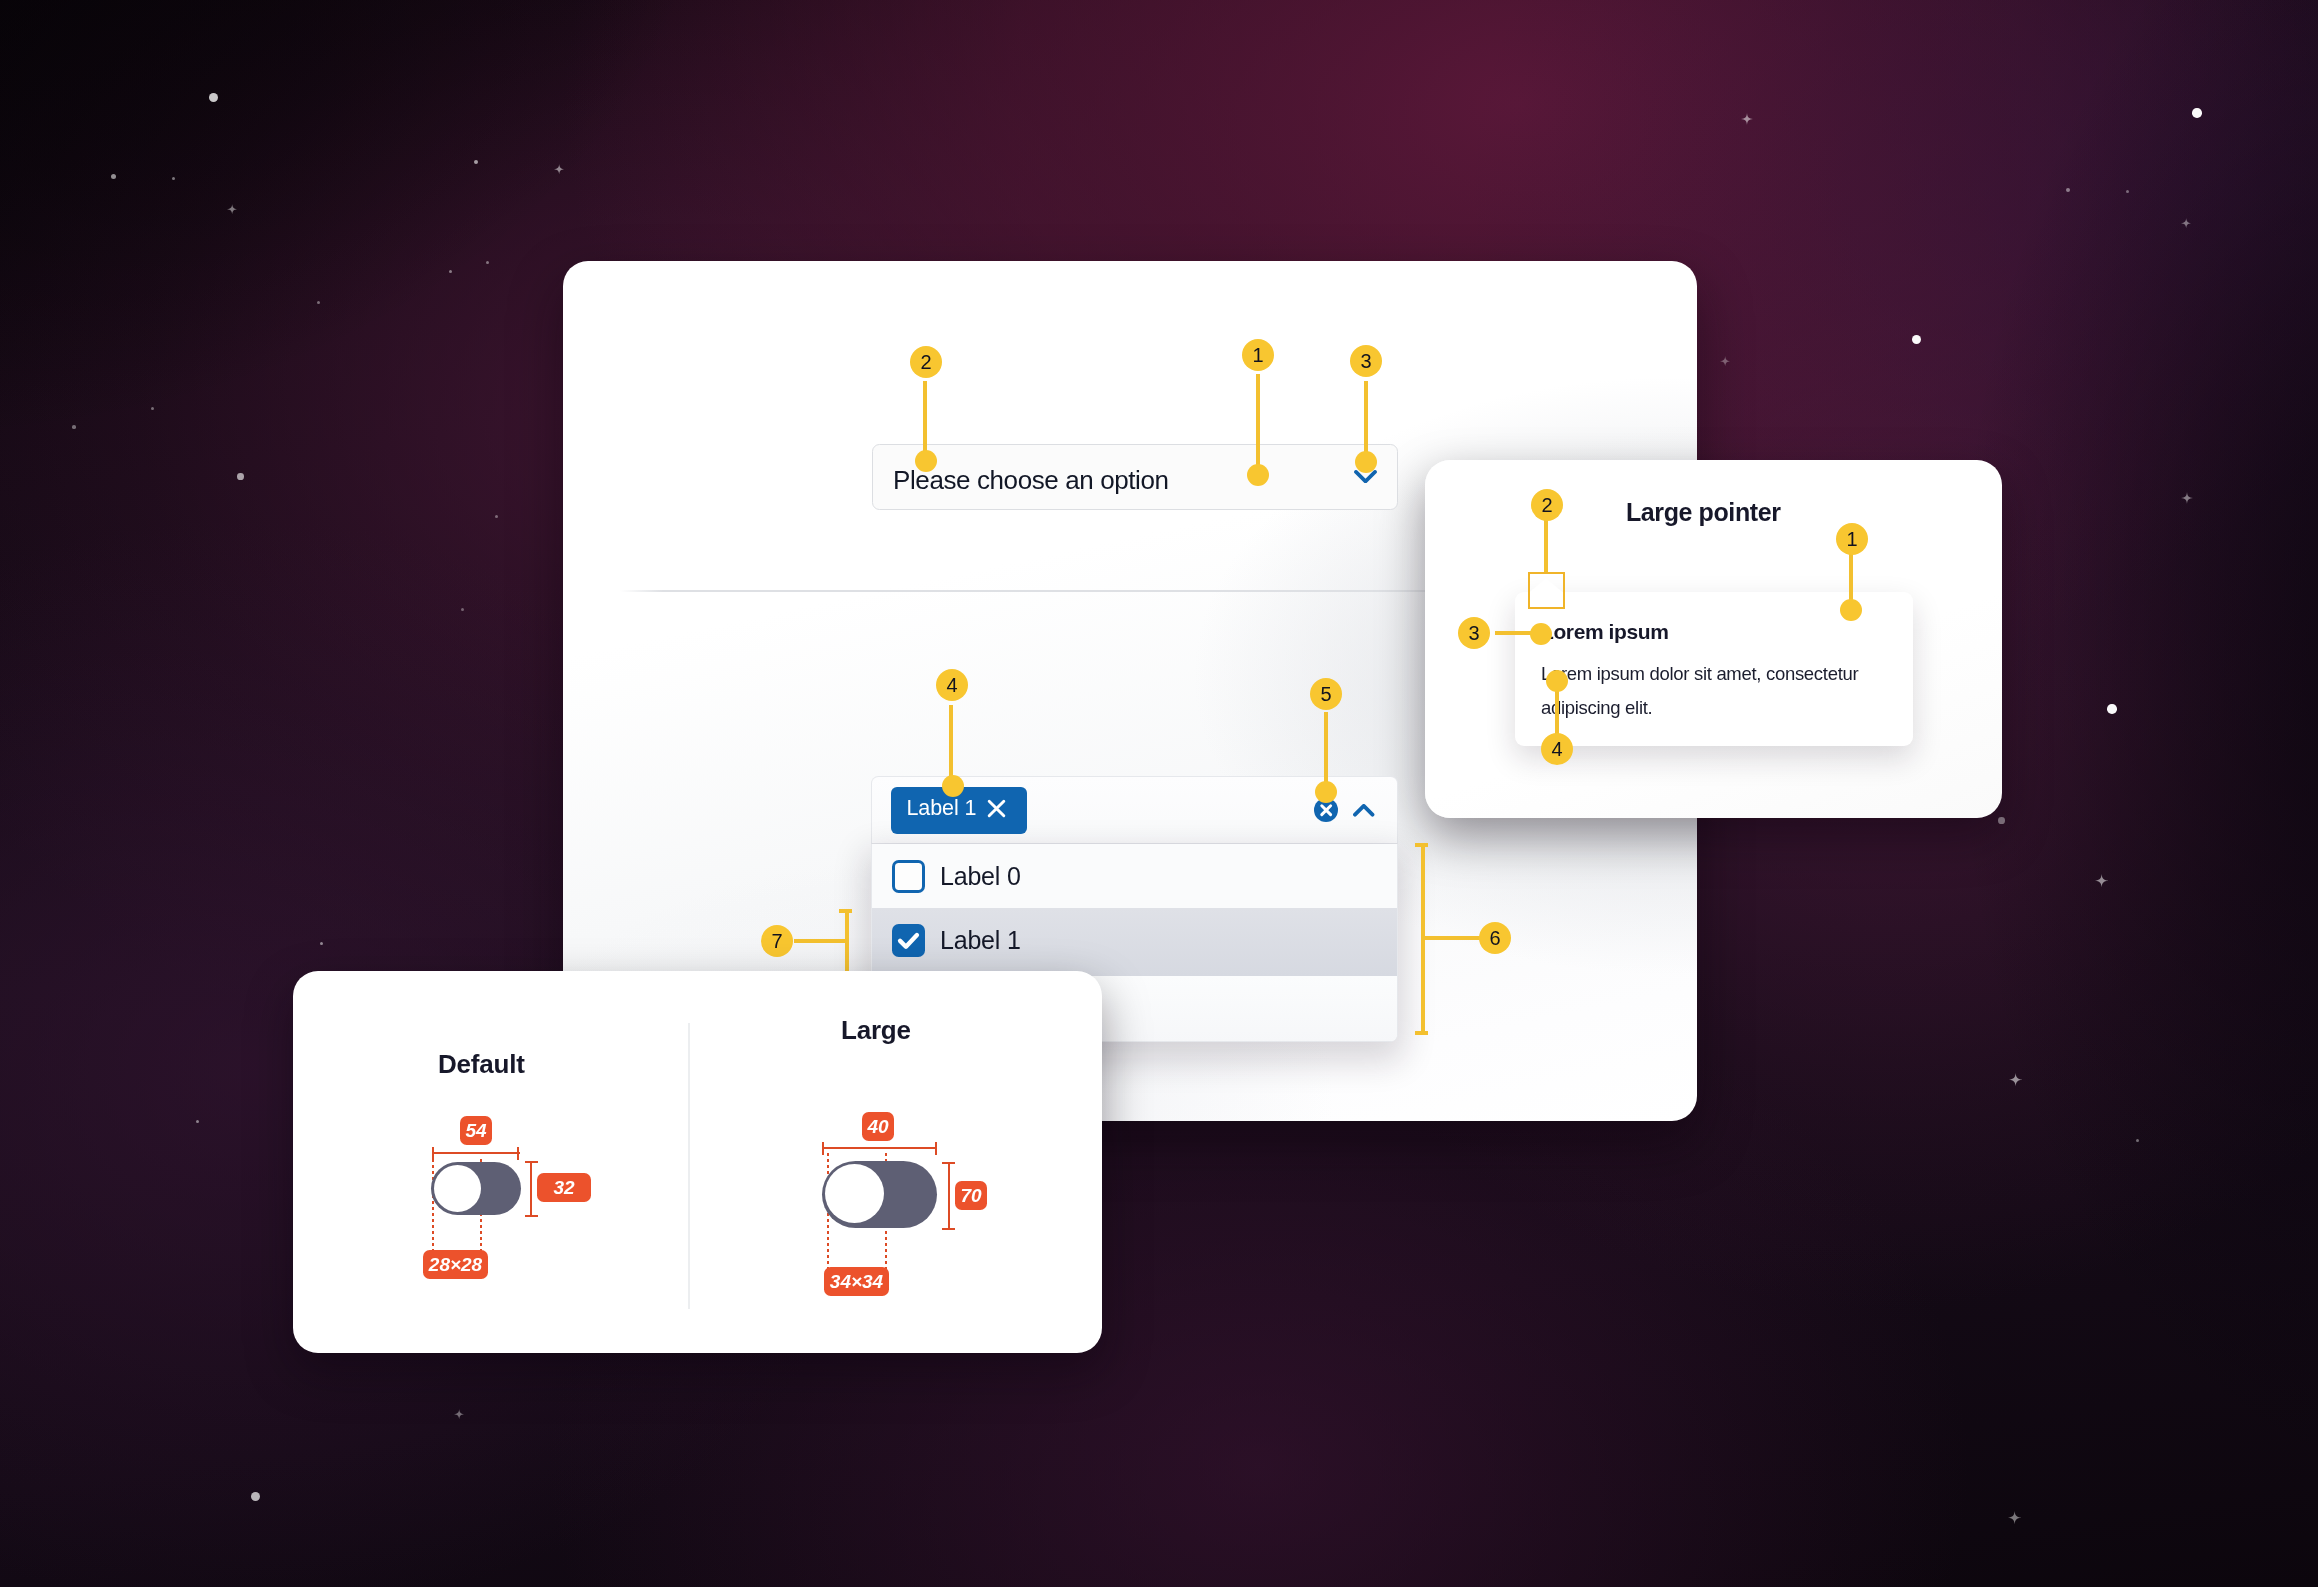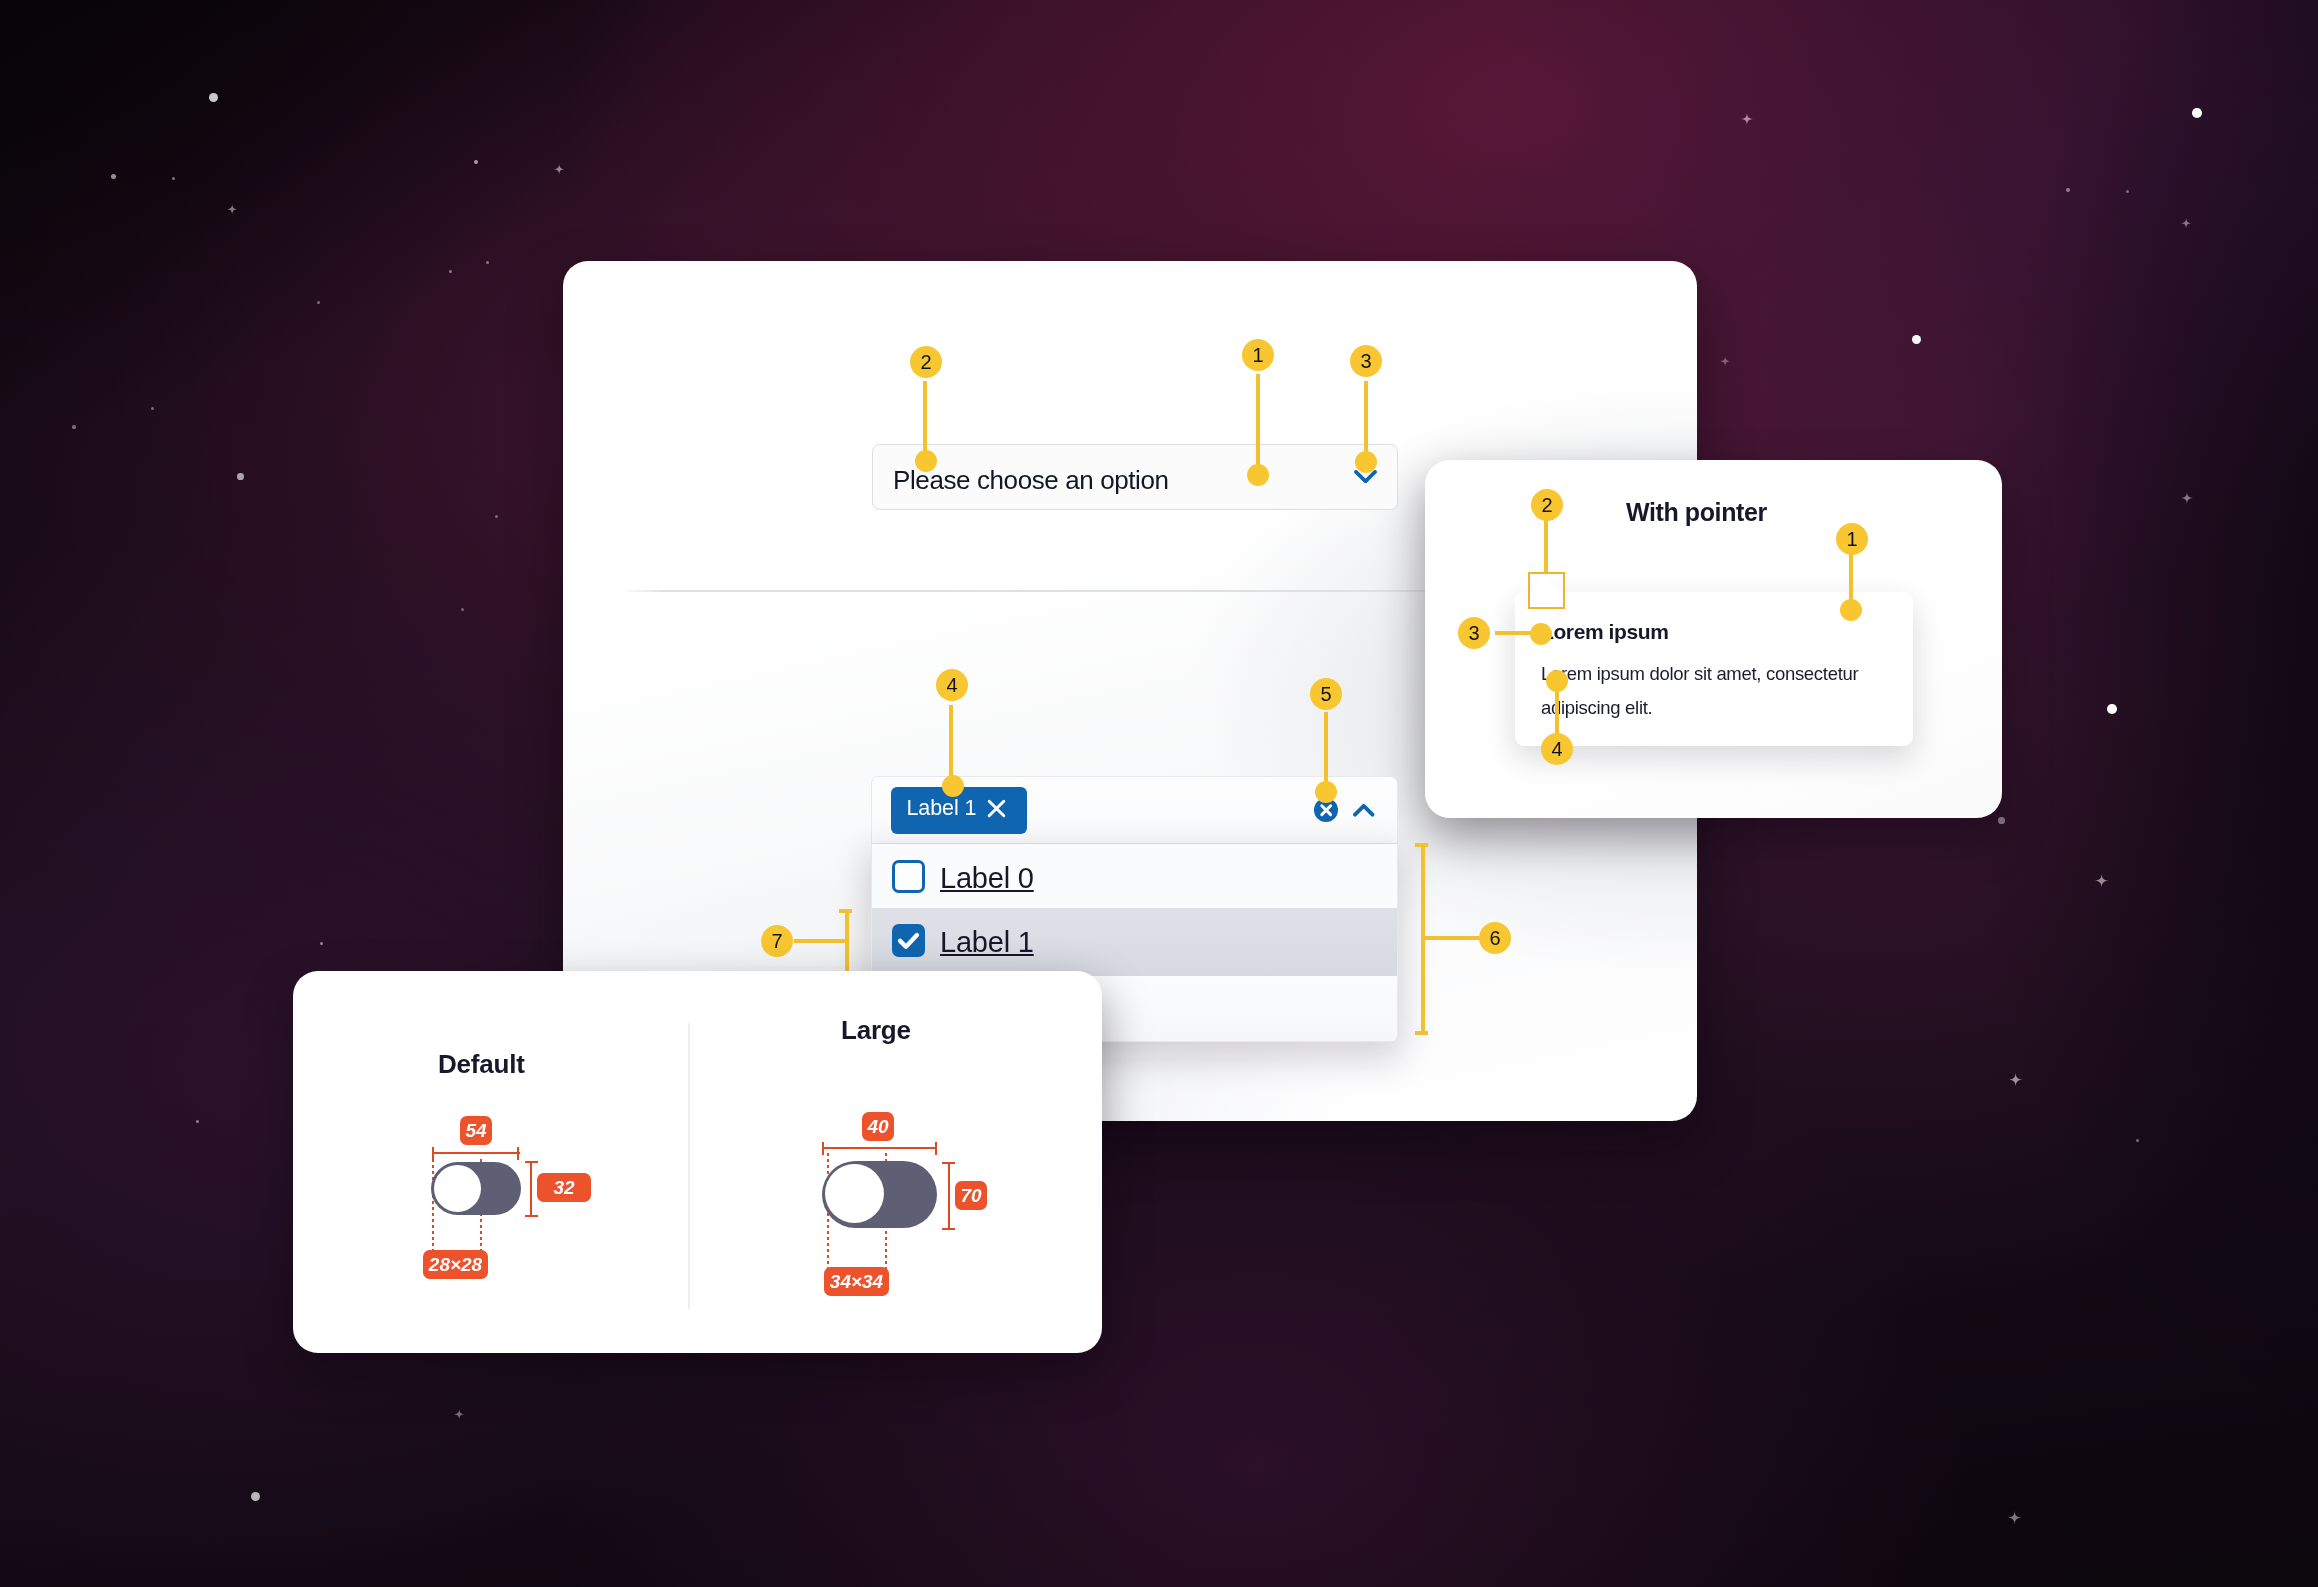--- a/index.html
+++ b/index.html
@@ -71,21 +71,21 @@
   #ms-tag{position:absolute;z-index:13;left:891px;top:787px;width:136px;height:47px;background:#1065b0;border-radius:6px;}
   #ms-tag .lbl{position:absolute;left:15.5px;top:9px;color:#fff;font-size:21.5px;font-family:"Liberation Sans",sans-serif;letter-spacing:-0.1px;}
   #ms-tag .xic{position:absolute;left:96px;top:12px;line-height:0;}
   #ms-clear{position:absolute;z-index:13;left:1314px;top:798px;width:24.4px;height:24.4px;border-radius:50%;background:#1065b0;line-height:0;}
   #ms-chevron{position:absolute;z-index:13;left:1353px;top:804px;line-height:0;}
   #ms-list{position:absolute;z-index:12;left:871px;top:844px;width:527px;height:198px;
      background:#fafbfc;border:0.7px solid #e6e8ec;border-top:none;border-radius:0 0 7.4px 7.4px;box-sizing:border-box;overflow:hidden;
      box-shadow:0 13.3px 33px 6px rgba(30,20,40,0.16);}
   .ms-opt{position:absolute;left:0;width:526px;height:65px;}
   .ms-opt .cb{position:absolute;left:20px;top:15.5px;width:33px;height:33px;border-radius:6.7px;box-sizing:border-box;}
-  .ms-opt .txt{position:absolute;left:68px;top:18px;font-size:29px;color:#141828;font-family:"Liberation Sans",sans-serif;letter-spacing:-0.2px;text-decoration:underline;}
+  .ms-opt .txt{position:absolute;left:68px;top:18px;font-size:25px;color:#141828;font-family:"Liberation Sans",sans-serif;letter-spacing:-0.2px;}
 
   
   #pop{position:absolute;z-index:20;left:1515px;top:592px;width:398px;height:154px;background:#fff;border-radius:9px;
        box-shadow:0 12px 30px rgba(30,20,40,0.16);}
   #pop-arrow{position:absolute;z-index:21;left:1527px;top:578px;line-height:0;}
   #pop-title{position:absolute;z-index:22;left:1541px;top:620px;font-size:21px;font-weight:bold;color:#17182a;
      font-family:"Liberation Sans",sans-serif;letter-spacing:-0.4px;}
   #pop-body{position:absolute;z-index:22;left:1541px;top:657px;width:333px;font-size:18.5px;color:#1b1d2e;line-height:1.82;
      font-family:"Liberation Sans",sans-serif;letter-spacing:-0.3px;}
   #tt-title{position:absolute;z-index:22;left:1626px;top:498px;font-size:25px;font-weight:bold;color:#17182a;
@@ -220,21 +220,21 @@
         <svg width="33" height="33" viewBox="0 0 45 45" style="position:absolute;left:0;top:0">
             <path d="M11 23 L19 31 L34 15" fill="none" stroke="#fff" stroke-width="6" stroke-linecap="round" stroke-linejoin="round"></path>
           </svg>
       </span>
       <span class="txt">Label 1</span>
     </div>
     <div class="ms-opt" style="top:132px;height:67px;background:linear-gradient(180deg,#fbfcfd 0%,#f6f7f9 100%)"></div>
   </div>
 
   <div class="card" id="card-tooltip"></div>
-  <div id="tt-title">With pointer</div>
+  <div id="tt-title">Large pointer</div>
   <div id="pop"></div>
   <div id="pop-arrow">
     <svg width="38" height="16.3" viewBox="0 0 52 22">
         <path d="M0 22 L26 0 L52 22 Z" fill="#fff"></path>
       </svg>
   </div>
   <div id="pop-title">Lorem ipsum</div>
   <div id="pop-body">Lorem ipsum dolor sit amet, consectetur adipiscing elit.</div>
   <div id="pointer-box"></div>
 

